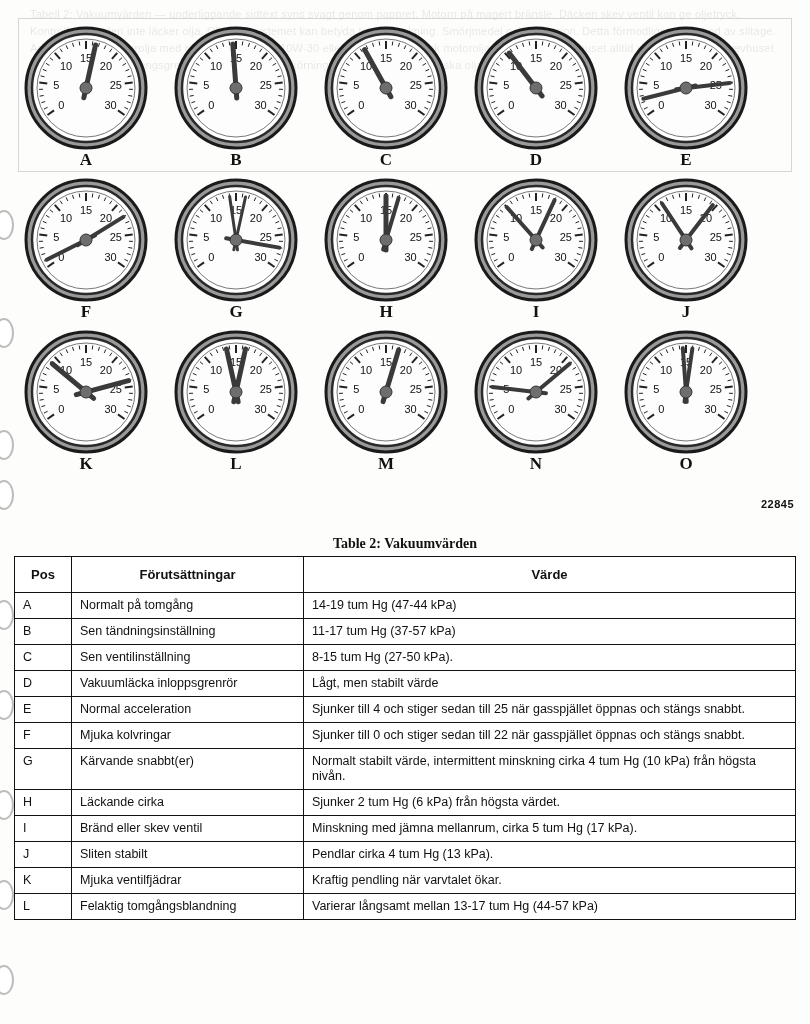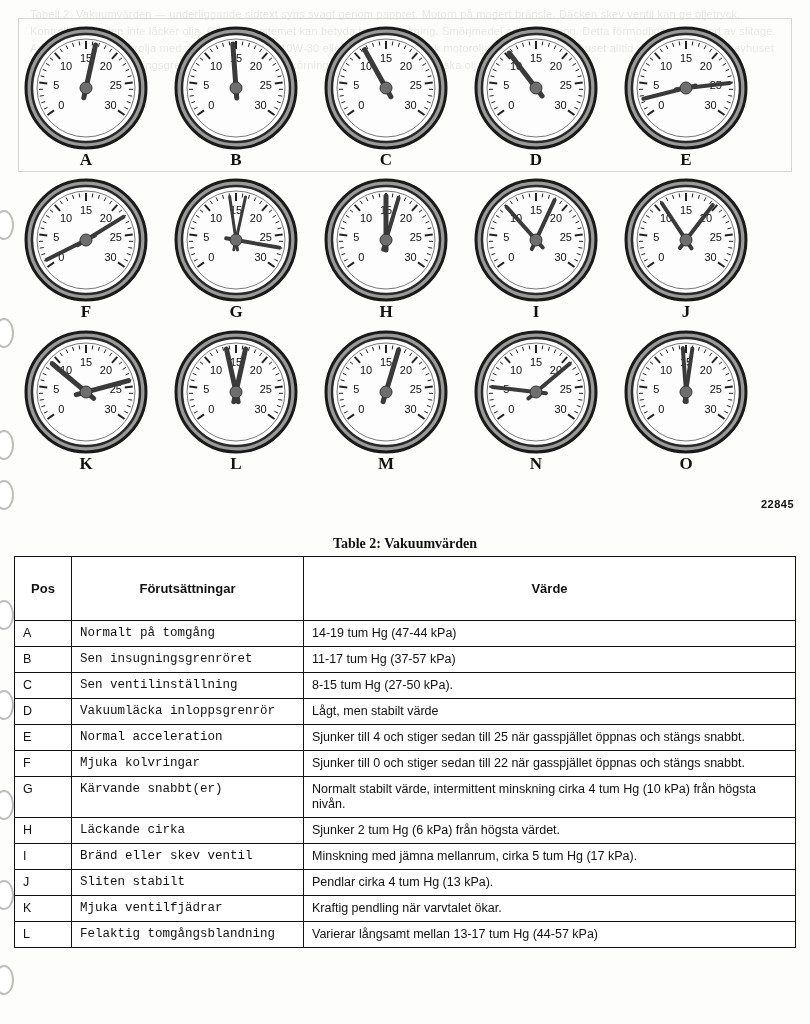--- a/index.html
+++ b/index.html
@@ -115,28 +115,28 @@
     border: 1px solid #111;
     padding: 5px 8px;
     vertical-align: top;
     text-align: left;
     line-height: 15px;
   }
   table.vac th {
     text-align: center;
     font-weight: bold;
     font-size: 13px;
-    padding: 24px 6px;
+    padding: 10px 6px;
   }
   td.pos {
     width: 40px;
     text-align: center;
     font-weight: normal;
   }
-  td.cond { width: 215px; font-family: Liberation Mono, monospace; }
+  td.cond { width: 215px; }
   td.val  { }
   .sep-top {
     position: absolute;
     left: 18px; top: 18px;
     width: 772px; height: 152px;
     border: 1px solid #d6d6d6;
     background: transparent;
     pointer-events: none;
   }
 </style>
@@ -942,21 +942,21 @@
         </tr>
       </thead>
       <tbody>
           <tr>
             <td class="pos">A</td>
             <td class="cond">Normalt på tomgång</td>
             <td class="val">14-19 tum Hg (47-44 kPa)</td>
           </tr>
           <tr>
             <td class="pos">B</td>
-            <td class="cond">Sen insugningsgrenröret</td>
+            <td class="cond">Sen tändningsinställning</td>
             <td class="val">11-17 tum Hg (37-57 kPa)</td>
           </tr>
           <tr>
             <td class="pos">C</td>
             <td class="cond">Sen ventilinställning</td>
             <td class="val">8-15 tum Hg (27-50 kPa).</td>
           </tr>
           <tr>
             <td class="pos">D</td>
             <td class="cond">Vakuumläcka inloppsgrenrör</td>

